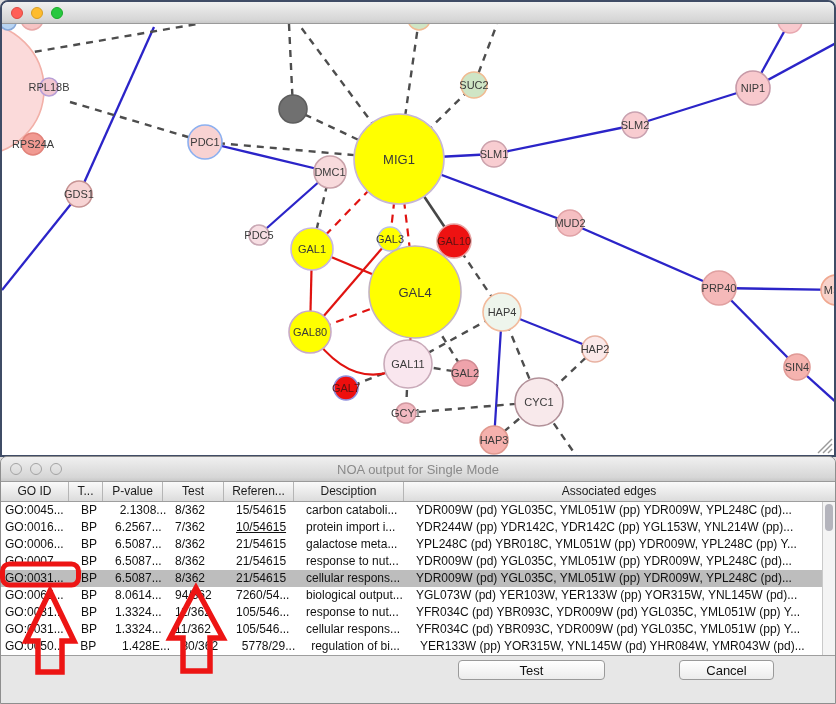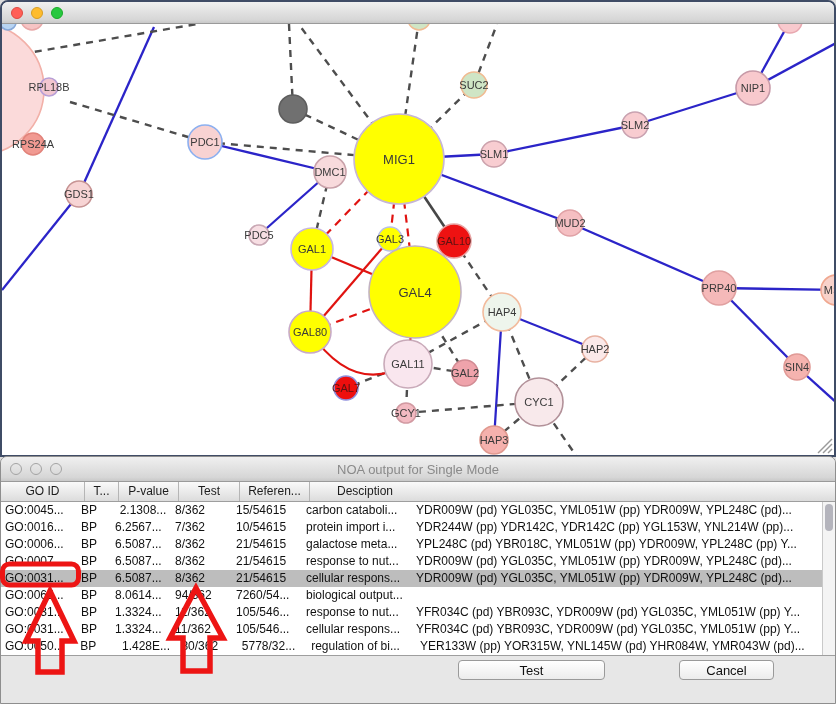--- a/index.html
+++ b/index.html
@@ -189,43 +189,44 @@
     <div class="titlebar inactive">
       <span class="lights">
         <i class="light hollow"></i>
         <i class="light hollow"></i>
         <i class="light hollow"></i>
       </span>
       <span class="title">NOA output for Single Mode</span>
     </div>
 
     <div class="thead" id="thead">
-        <div class="th" style="width: 84px;">GO ID</div>
+        <div class="th" style="width: 68px;">GO ID</div>
         <div class="th" style="width: 34px;">T...</div>
         <div class="th" style="width: 60px;">P-value</div>
         <div class="th" style="width: 61px;">Test</div>
         <div class="th" style="width: 70px;">Referen...</div>
         <div class="th" style="width: 110px;">Desciption</div>
+        <div class="th" style="width: 410px;">Associated edges</div>
       </div>
     <div class="tbody" id="tbody">
         <div class="row">
           <div class="td" style="width: 76px;">GO:0045...</div>
           <div class="td" style="width: 34px;">BP</div>
           <div class="td" style="width: 60px; text-align: center;">2.1308...</div>
           <div class="td" style="width: 61px;">8/362</div>
           <div class="td" style="width: 70px;">15/54615</div>
           <div class="td" style="width: 110px;">carbon cataboli...</div>
           <div class="td" style="width: 410px;">YDR009W (pd) YGL035C, YML051W (pp) YDR009W, YPL248C (pd)...</div>
         </div>
         <div class="row">
           <div class="td" style="width: 76px;">GO:0016...</div>
           <div class="td" style="width: 34px;">BP</div>
           <div class="td" style="width: 60px;">6.2567...</div>
           <div class="td" style="width: 61px;">7/362</div>
-          <div class="td" style="width: 70px;">10/54615</div>
+          <div class="td" style="width: 70px; text-decoration: underline;">10/54615</div>
           <div class="td" style="width: 110px;">protein import i...</div>
           <div class="td" style="width: 410px;">YDR244W (pp) YDR142C, YDR142C (pp) YGL153W, YNL214W (pp)...</div>
         </div>
         <div class="row">
           <div class="td" style="width: 76px;">GO:0006...</div>
           <div class="td" style="width: 34px;">BP</div>
           <div class="td" style="width: 60px;">6.5087...</div>
           <div class="td" style="width: 61px;">8/362</div>
           <div class="td" style="width: 70px;">21/54615</div>
           <div class="td" style="width: 110px;">galactose meta...</div>
@@ -249,20 +250,21 @@
           <div class="td" style="width: 110px;">cellular respons...</div>
           <div class="td" style="width: 410px;">YDR009W (pd) YGL035C, YML051W (pp) YDR009W, YPL248C (pd)...</div>
         </div>
         <div class="row">
           <div class="td" style="width: 76px;">GO:0065...</div>
           <div class="td" style="width: 34px;">BP</div>
           <div class="td" style="width: 60px;">8.0614...</div>
           <div class="td" style="width: 61px;">94/362</div>
           <div class="td" style="width: 70px;">7260/54...</div>
           <div class="td" style="width: 110px;">biological output...</div>
+          <div class="td" style="width: 410px;">YGL073W (pd) YER103W, YER133W (pp) YOR315W, YNL145W (pd)...</div>
         </div>
         <div class="row">
           <div class="td" style="width: 76px;">GO:0031...</div>
           <div class="td" style="width: 34px;">BP</div>
           <div class="td" style="width: 60px;">1.3324...</div>
           <div class="td" style="width: 61px;">11/362</div>
           <div class="td" style="width: 70px;">105/546...</div>
           <div class="td" style="width: 110px;">response to nut...</div>
           <div class="td" style="width: 410px;">YFR034C (pd) YBR093C, YDR009W (pd) YGL035C, YML051W (pp) Y...</div>
         </div>
@@ -273,21 +275,21 @@
           <div class="td" style="width: 61px;">11/362</div>
           <div class="td" style="width: 70px;">105/546...</div>
           <div class="td" style="width: 110px;">cellular respons...</div>
           <div class="td" style="width: 410px;">YFR034C (pd) YBR093C, YDR009W (pd) YGL035C, YML051W (pp) Y...</div>
         </div>
         <div class="row">
           <div class="td" style="width: 76px;">GO:0050...</div>
           <div class="td" style="width: 34px;">BP</div>
           <div class="td" style="width: 60px; margin-left: 8px;">1.428E...</div>
           <div class="td" style="width: 61px;">80/362</div>
-          <div class="td" style="width: 70px;">5778/32...</div>
+          <div class="td" style="width: 70px;">5778/29...</div>
           <div class="td" style="width: 110px;">regulation of bi...</div>
           <div class="td" style="width: 410px;">YER133W (pp) YOR315W, YNL145W (pd) YHR084W, YMR043W (pd)...</div>
         </div>
       </div>
     <div class="scrollbar">
       <div class="thumb"></div>
     </div>
     <div class="table-sep"></div>
 
     <button class="btn save">Test</button>

